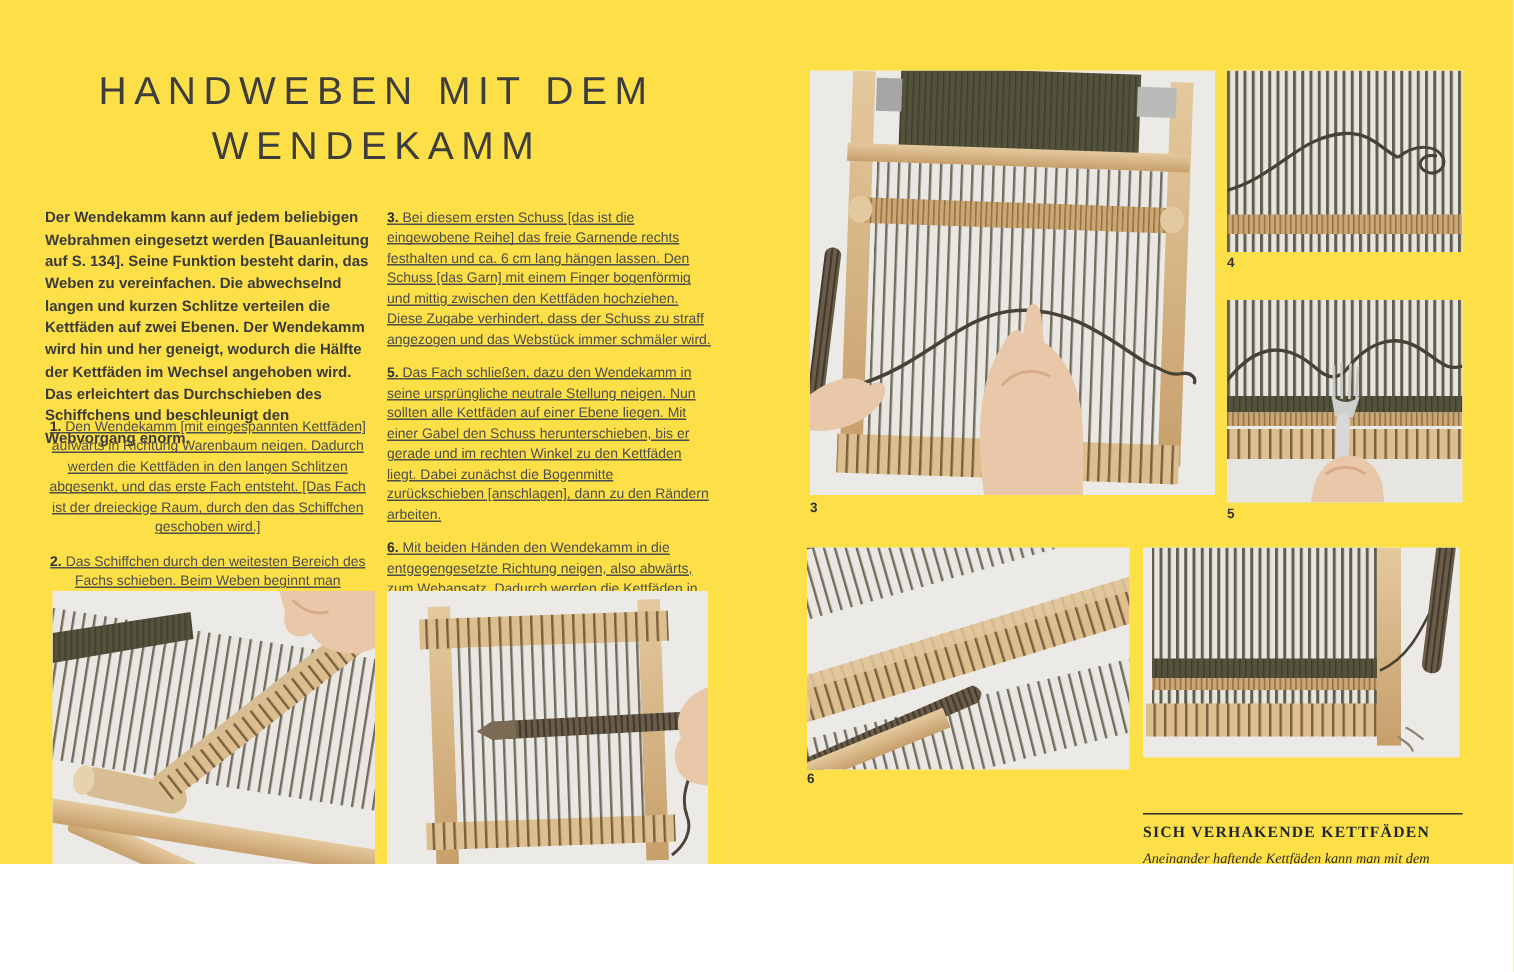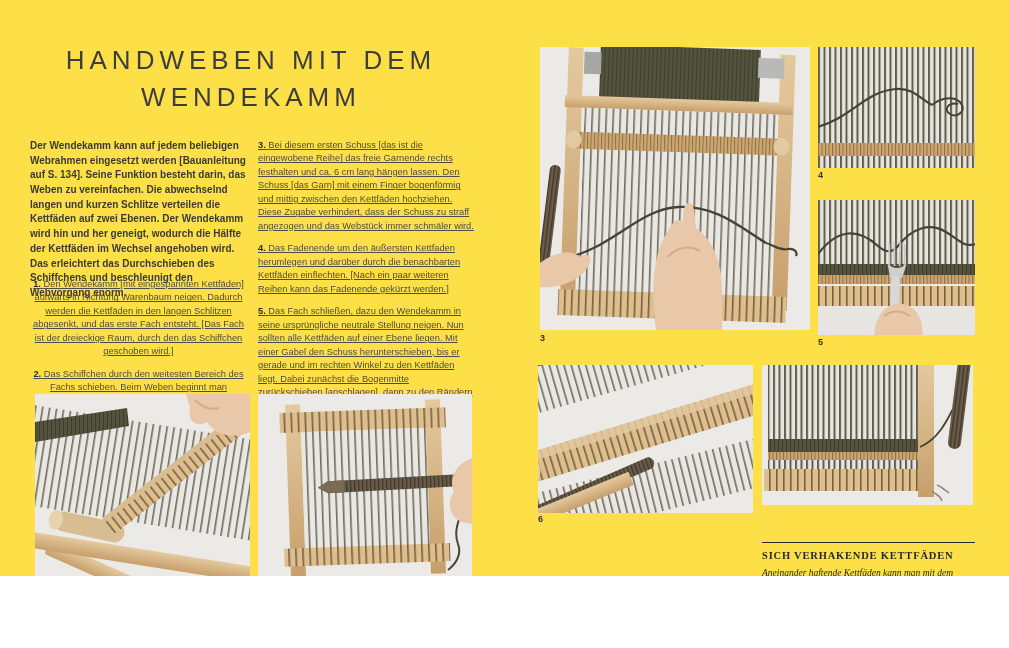--- a/index.html
+++ b/index.html
@@ -69,21 +69,20 @@
 
   <div class="intro">Der Wendekamm kann auf jedem beliebigen Webrahmen eingesetzt werden [Bauanleitung auf S. 134]. Seine Funktion besteht darin, das Weben zu vereinfachen. Die abwechselnd langen und kurzen Schlitze verteilen die Kettfäden auf zwei Ebenen. Der Wendekamm wird hin und her geneigt, wodurch die Hälfte der Kettfäden im Wechsel angehoben wird. Das erleichtert das Durchschieben des Schiffchens und beschleunigt den Webvorgang enorm.</div>
 
   <div class="col col1">
     <p class="step"><b>1.</b> <span>Den Wendekamm [mit eingespannten Kettfäden] aufwärts in Richtung Warenbaum neigen. Dadurch werden die Kettfäden in den langen Schlitzen abgesenkt, und das erste Fach entsteht. [Das Fach ist der dreieckige Raum, durch den das Schiffchen geschoben wird.]</span></p>
     <p class="step"><b>2.</b> <span>Das Schiffchen durch den weitesten Bereich des Fachs schieben. Beim Weben beginnt man gewöhnlich mit der dominierenden Hand [hier der rechten] und webt von rechts nach links. Das Schiffchen von Kante zu Kante durch das Fach schieben.</span></p>
   </div>
 
   <div class="col col2">
     <p class="step"><b>3.</b> <span>Bei diesem ersten Schuss [das ist die eingewobene Reihe] das freie Garnende rechts festhalten und ca. 6 cm lang hängen lassen. Den Schuss [das Garn] mit einem Finger bogenförmig und mittig zwischen den Kettfäden hochziehen. Diese Zugabe verhindert, dass der Schuss zu straff angezogen und das Webstück immer schmäler wird.</span></p>
-    <p class="step"><b>4.</b> <span>Das Fadenende um den äußersten Kettfaden herumlegen und darüber durch die benachbarten Kettfäden einflechten. [Nach ein paar weiteren Reihen kann das Fadenende gekürzt werden.]</span></p>
     <p class="step"><b>5.</b> <span>Das Fach schließen, dazu den Wendekamm in seine ursprüngliche neutrale Stellung neigen. Nun sollten alle Kettfäden auf einer Ebene liegen. Mit einer Gabel den Schuss herunterschieben, bis er gerade und im rechten Winkel zu den Kettfäden liegt. Dabei zunächst die Bogenmitte zurückschieben [anschlagen], dann zu den Rändern arbeiten.</span></p>
     <p class="step"><b>6.</b> <span>Mit beiden Händen den Wendekamm in die entgegengesetzte Richtung neigen, also abwärts, zum Webansatz. Dadurch werden die Kettfäden in den langen Schlitzen angehoben und es entsteht wieder ein Fach. Das Schiffchen hindurchschieben, nun in die entgegengesetzte Richtung. Das Schiffchen wird also stets von dem Rand aus durchgeschoben, an dem es davor angelangt ist. Den Schuss bogenförmig hochziehen, den Wendekamm neutral einstellen und den Schuss anschlagen. Schritt 1 bis 6 fortlaufend wiederholen.</span></p>
   </div>
 
   <div class="photo" style="left:35px;top:394px;width:215px;height:190px">
     <svg viewBox="0 0 215 190" width="215" height="190">
       <g transform="rotate(9 40 60)">
           <rect x="-10" y="18" width="240" height="100" fill="url(#thV)"></rect>
         </g>
       <polygon points="0,28 92,14 94,32 0,48" fill="url(#wovT)"></polygon>

